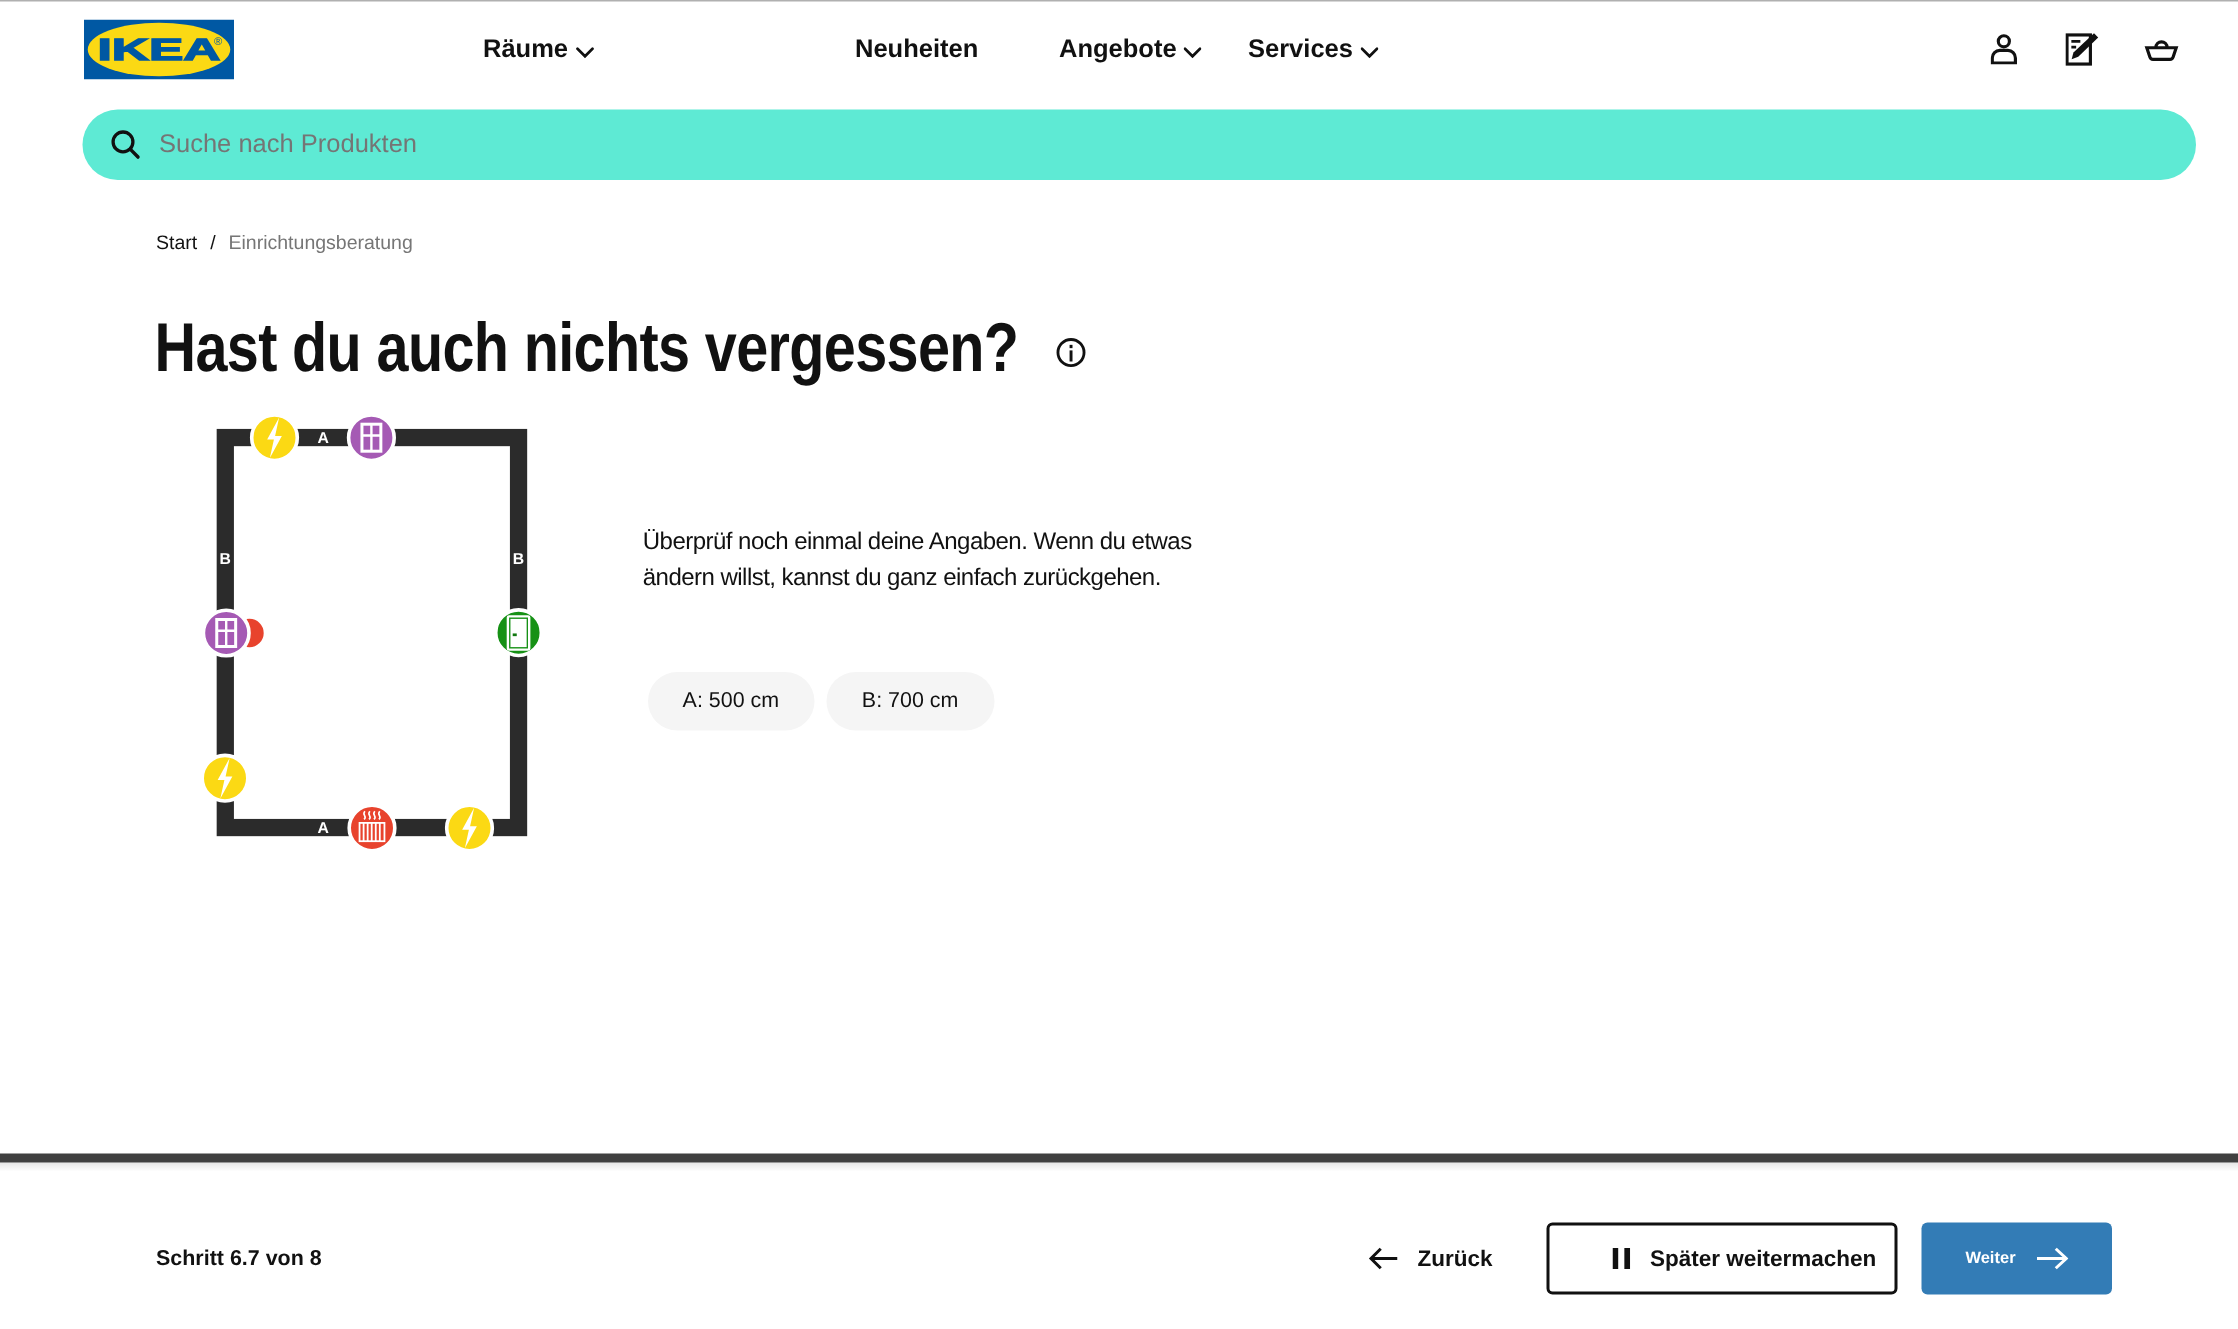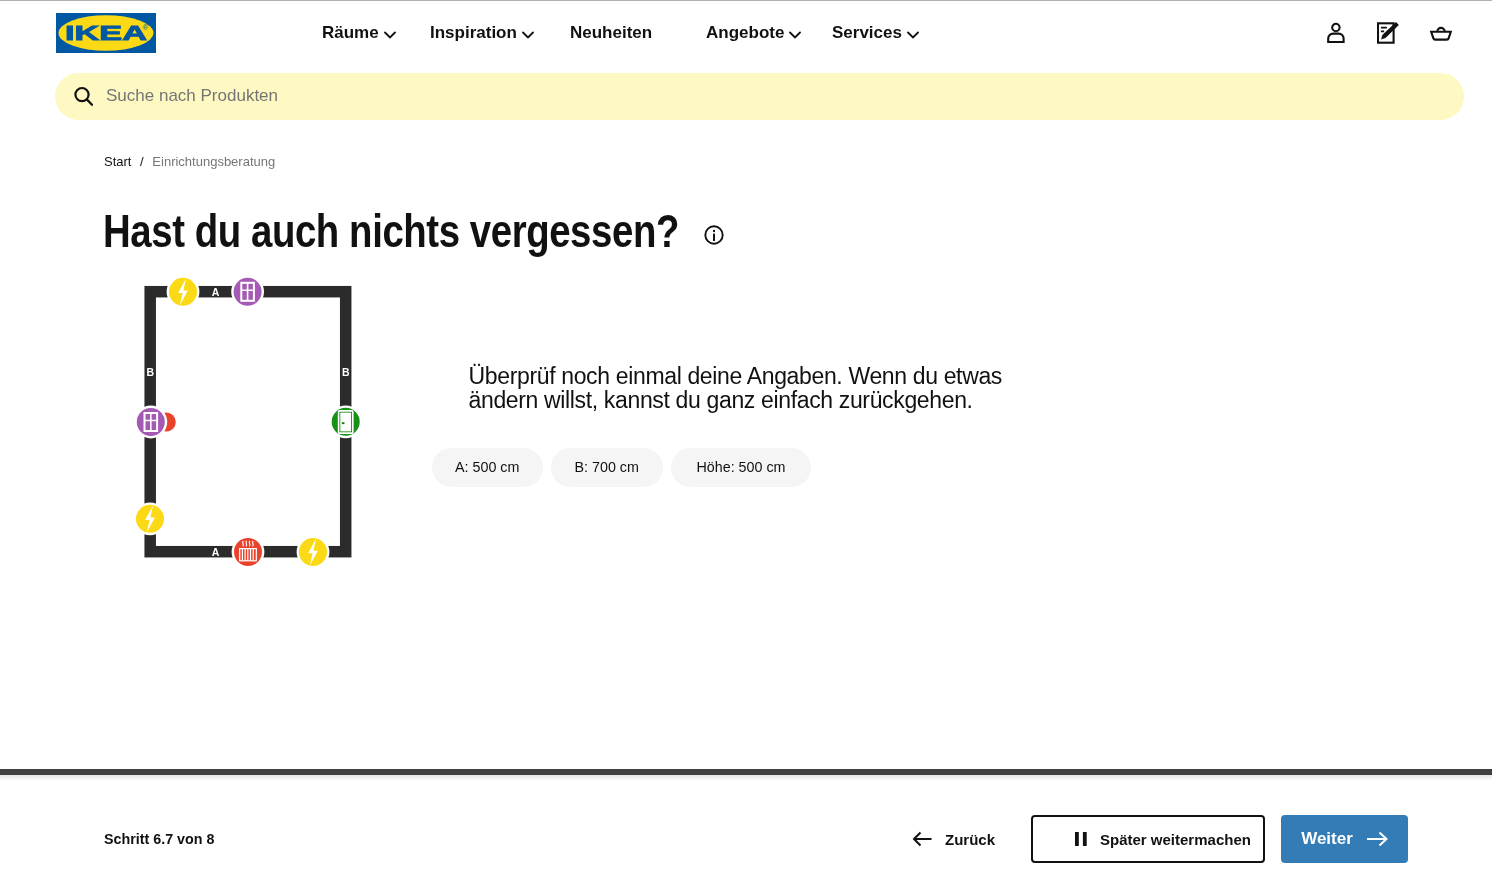--- a/index.html
+++ b/index.html
@@ -19,23 +19,20 @@
     <rect x="0" y="0" width="100" height="40" fill="#0058a3"></rect>
     <ellipse cx="50" cy="20" rx="47.5" ry="17.8" fill="#fbd914"></ellipse>
     <text x="50" y="27.2" text-anchor="middle" font-family="Liberation Sans" font-weight="bold" font-size="20.5" fill="#0058a3" stroke="#0058a3" stroke-width="0.9" textLength="82" lengthAdjust="spacingAndGlyphs">IKEA</text>
     <text x="89.5" y="16.8" text-anchor="middle" font-family="Liberation Sans" font-size="7.5" fill="#0058a3">®</text>
   </svg>
 
   <div class="abs" id="nav" style="left:0;top:0;height:66px;width:100%;font-weight:bold;font-size:17px;">
     <span class="nav abs" style="left:322px;">Räume <svg class="chev" width="12" height="8" viewBox="0 0 12 8">
           <path d="M1 1.5 L6 6.5 L11 1.5" fill="none" stroke="#111" stroke-width="1.8" stroke-linecap="round"></path>
         </svg></span>
-    <span class="nav abs" style="left:430px;">Inspiration <svg class="chev" width="12" height="8" viewBox="0 0 12 8">
-          <path d="M1 1.5 L6 6.5 L11 1.5" fill="none" stroke="#111" stroke-width="1.8" stroke-linecap="round"></path>
-        </svg></span>
     <span class="nav abs" style="left:570px;">Neuheiten</span>
     <span class="nav abs" style="left:686px;margin-left:20px;">Angebote <svg class="chev" width="12" height="8" viewBox="0 0 12 8">
           <path d="M1 1.5 L6 6.5 L11 1.5" fill="none" stroke="#111" stroke-width="1.8" stroke-linecap="round"></path>
         </svg></span>
     <span class="nav abs" style="left:816px;margin-left:16px;">Services <svg class="chev" width="12" height="8" viewBox="0 0 12 8">
           <path d="M1 1.5 L6 6.5 L11 1.5" fill="none" stroke="#111" stroke-width="1.8" stroke-linecap="round"></path>
         </svg></span>
   </div>
 
   <svg class="abs" style="left:1327px;top:21px;" width="18" height="22" viewBox="0 0 18 22" fill="none" stroke="#111" stroke-width="2.1">
@@ -48,21 +45,21 @@
     <path d="M3.9 5.6 h6 M3.9 9.4 h3.2" stroke-width="1.9"></path>
     <path d="M4.1 17.5 L5.3 13 L19 0.1 L21.8 3 L8.5 15.9 Z" fill="#111" stroke="none"></path>
   </svg>
 
   <svg class="abs" style="left:1428.5px;top:22px;" width="24" height="20" viewBox="0 0 24 20" fill="none" stroke="#111" stroke-width="2.1">
     <path d="M2.2 9.8 h19.6 l-2.1 6.3 a2.1 2.1 0 0 1 -2 1.5 H6.3 a2.1 2.1 0 0 1 -2 -1.5 z"></path>
     <path d="M8.3 9.6 a3.7 3.7 0 0 1 7.4 0"></path>
   </svg>
 </div>
 
-<div class="abs" style="left:55px;top:73px;width:1409px;height:47px;border-radius:23.5px;background:#fef9c3;">
+<div class="abs" style="left:55px;top:73px;width:1409px;height:47px;border-radius:23.5px;background:#5eead4;">
 
   <svg class="abs" style="left:18px;top:12px;" width="23" height="23" viewBox="0 0 23 23" fill="none" stroke="#111" stroke-width="2.2">
     <circle cx="9" cy="9.6" r="6.6"></circle>
     <path d="M13.8 14.4 L19 19.7" stroke-linecap="round" stroke-width="2.3"></path>
   </svg>
 
   <span class="abs" style="left:51px;top:13px;font-size:17px;color:#757575;">Suche nach Produkten</span>
 </div>
 
 <div class="abs" style="left:104px;top:154px;font-size:13px;">
@@ -130,29 +127,28 @@
       <path d="M242.7 546.3 q1.3 -1.1 0.3 -2.7 q-0.9 -1.5 0.3 -2.8 M246 546.3 q1.3 -1.1 0.3 -2.7 q-0.9 -1.5 0.3 -2.8 M249.3 546.3 q1.3 -1.1 0.3 -2.7 q-0.9 -1.5 0.3 -2.8 M252.6 546.3 q1.3 -1.1 0.3 -2.7 q-0.9 -1.5 0.3 -2.8" stroke-width="1.1"></path>
     </g>
   </g>
 
   <g>
     <circle cx="313" cy="552" r="15.2" fill="#fbd914" stroke="#fff" stroke-width="2.4"></circle>
     <path d="M316.1 538.5 L308.1 553.2 L312.6 553.2 L309.9 565.5 L317.9 550.8 L313.4 550.8 Z" fill="#fff"></path>
   </g>
 </svg>
 
-<p class="abs" style="left:428.5px;top:364px;font-size:23px;letter-spacing:-0.35px;line-height:24.1px;color:#111;white-space:nowrap;margin-left:40px;">Überprüf noch einmal deine Angaben. Wenn du etwas<br>ändern willst, kannst du ganz einfach zurückgehen.</p>
+<p class="abs" style="left:428.5px;top:350px;font-size:16px;letter-spacing:-0.35px;line-height:24.1px;color:#111;white-space:nowrap;">Überprüf noch einmal deine Angaben. Wenn du etwas<br>ändern willst, kannst du ganz einfach zurückgehen.</p>
 
 <div class="abs" style="left:432px;top:448px;display:flex;gap:8px;">
 
   <div class="chip" style="width:110.5px;">A: 500 cm</div>
 
   <div class="chip" style="width:112.5px;">B: 700 cm</div>
 
-  <div class="chip" style="width:140px;">Höhe: 500 cm</div>
 </div>
 
 <div class="abs" id="footer" style="left:0;top:769px;width:1492px;height:117px;border-top:6px solid #404040;">
   <div class="abs" style="left:0;top:0;width:100%;height:6px;background:linear-gradient(to bottom, rgba(0,0,0,0.10), rgba(0,0,0,0));"></div>
 
   <div class="abs" style="left:104px;top:56px;font-weight:bold;font-size:14.3px;">Schritt 6.7 von 8</div>
 
   <div class="abs" style="left:912px;top:40px;height:48px;display:flex;align-items:center;gap:12px;">
     <svg width="21" height="16" viewBox="0 0 21 16" fill="none" stroke="#111" stroke-width="2">
       <path d="M19.5 8 H2.5 M8.5 1.5 L2 8 L8.5 14.5"></path>
@@ -162,21 +158,21 @@
 
   <div class="abs" style="left:1031px;top:40px;width:234px;height:48px;border:2px solid #111;border-radius:4px;background:#fff;display:flex;align-items:center;justify-content:flex-start;padding-left:42px;gap:13px;">
     <svg width="12" height="14" viewBox="0 0 12 14">
         <rect x="0" y="0" width="3.8" height="14" fill="#111"></rect>
         <rect x="7.9" y="0" width="3.8" height="14" fill="#111"></rect>
       </svg>
     <span style="font-weight:bold;font-size:15px;">Später weitermachen</span>
   </div>
 
   <div class="abs" style="left:1281px;top:40px;width:127px;height:48px;border-radius:4px;background:#337cb6;display:flex;align-items:center;justify-content:center;gap:13px;">
-    <span style="font-weight:bold;font-size:17px;color:#fff;">Weiter</span>
+    <span style="font-weight:bold;font-size:11px;color:#fff;">Weiter</span>
     <svg width="22" height="16" viewBox="0 0 22 16" fill="none" stroke="#fff" stroke-width="2">
       <path d="M1 8 H20 M13.5 1.5 L20.5 8 L13.5 14.5"></path>
     </svg>
   </div>
 </div>
 
 <style>
   .nav { top:0; height:66px; display:inline-flex; align-items:center; gap:5px; white-space:nowrap; }
   .chev { margin-top:3px; }
   .chip { height:38.5px; border-radius:19.5px; background:#f5f5f5; font-size:14.3px;

